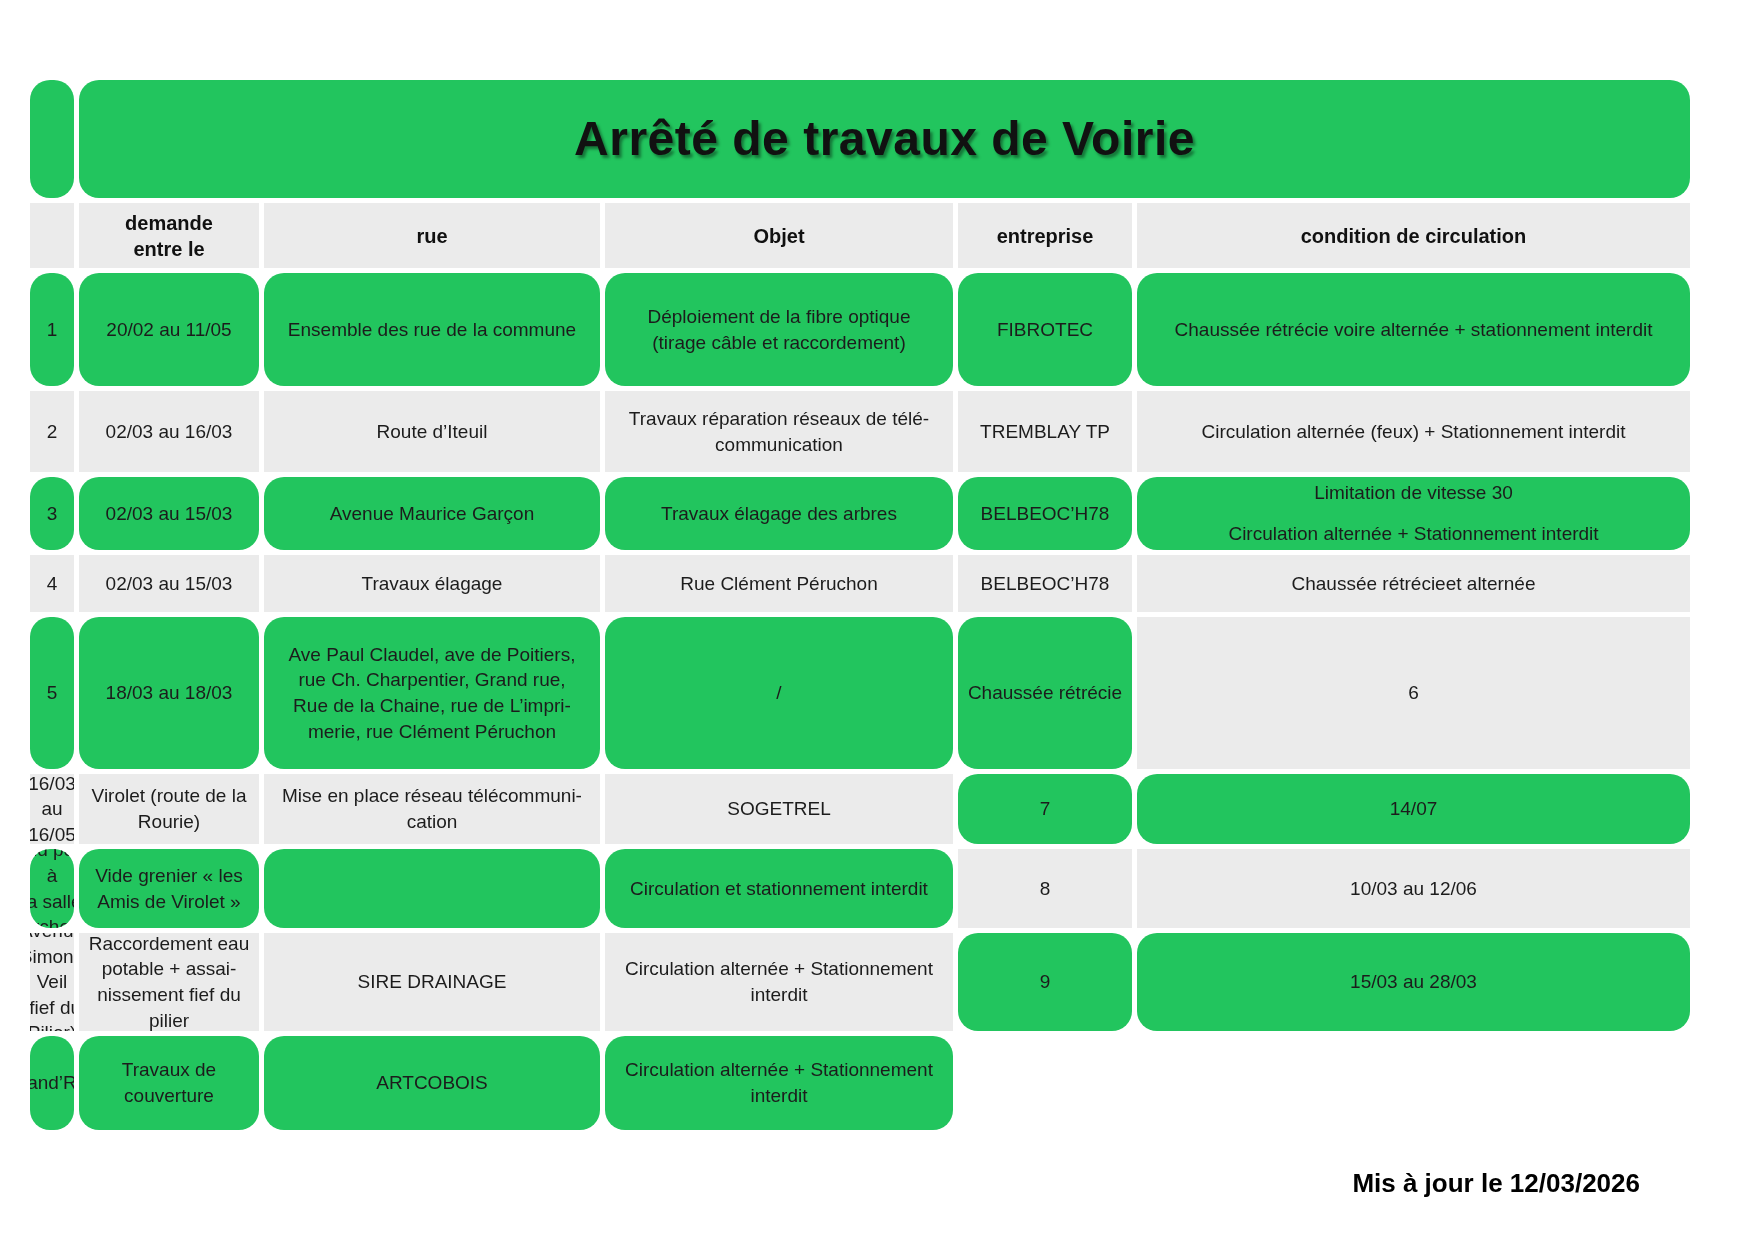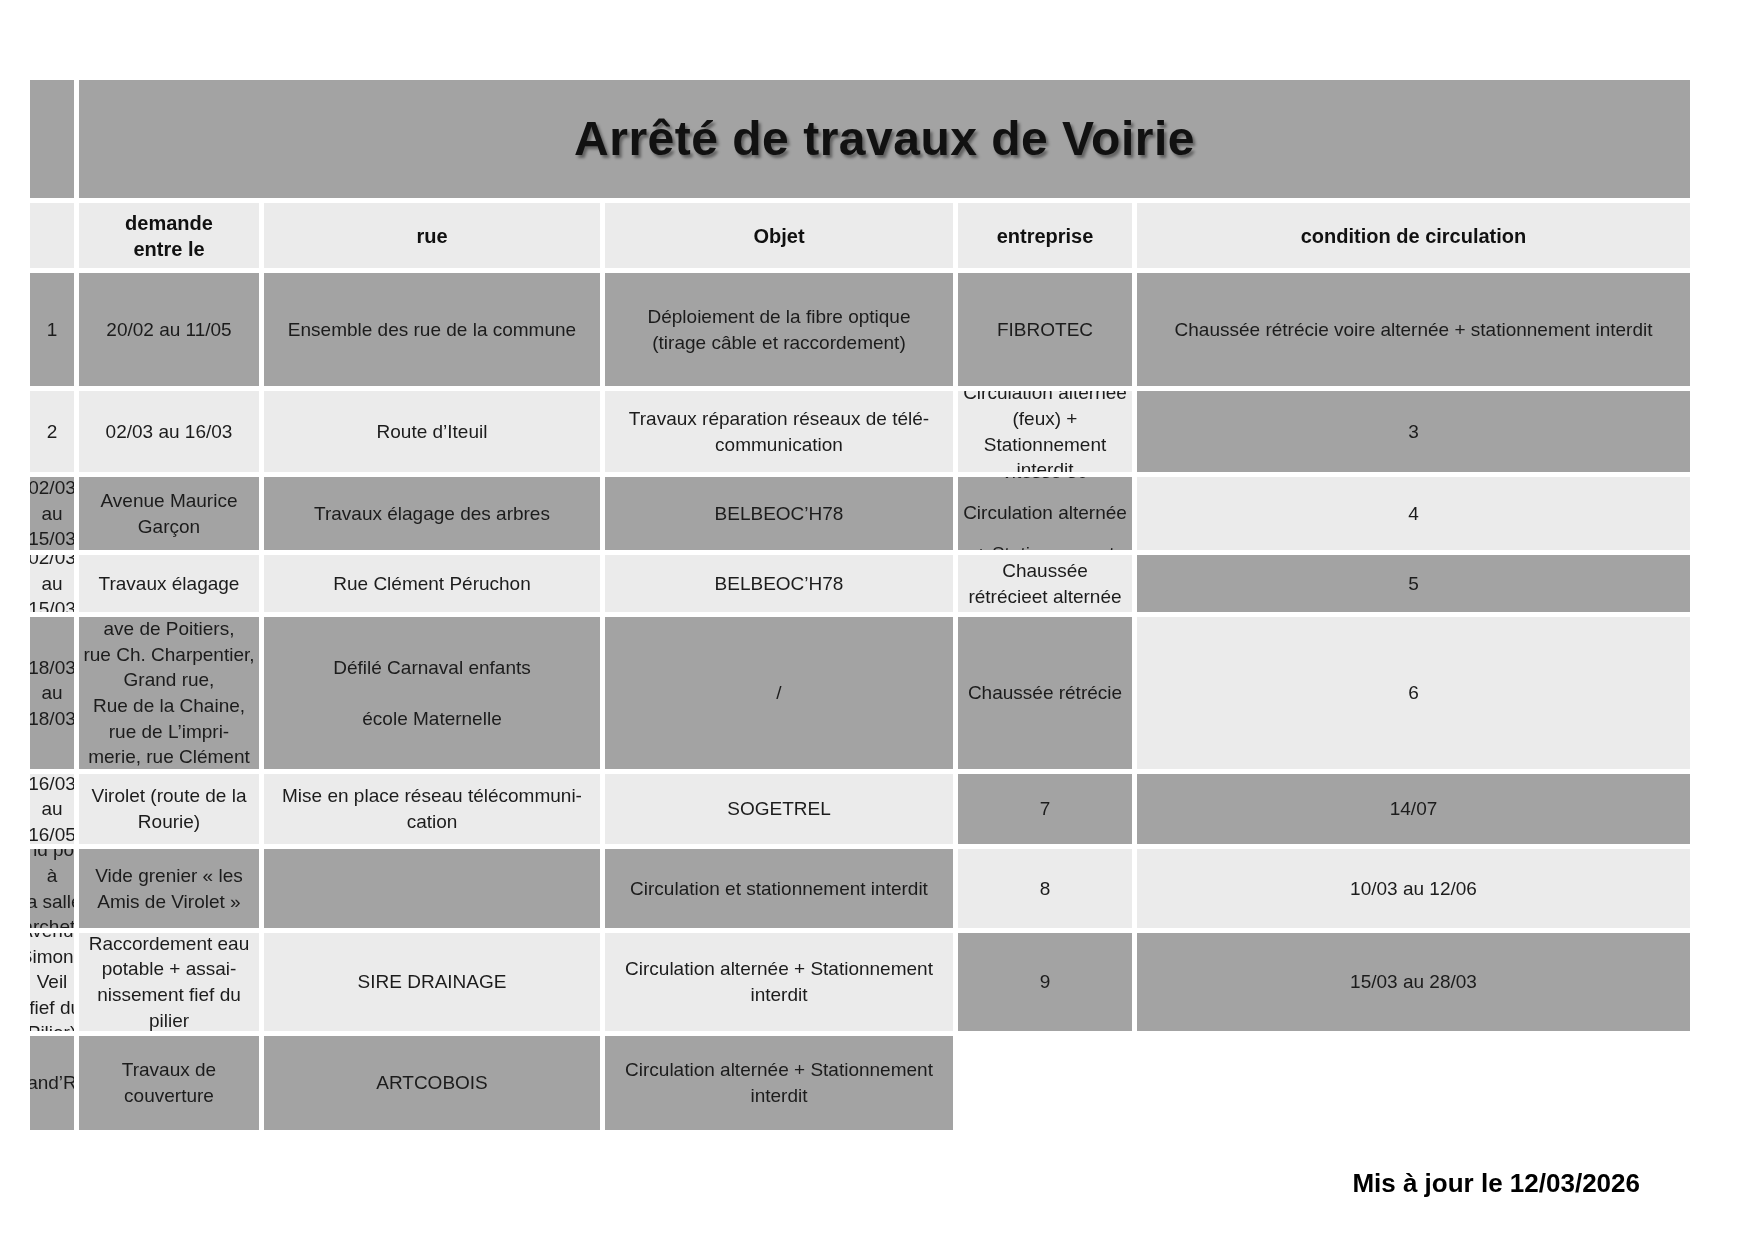--- a/index.html
+++ b/index.html
@@ -14,21 +14,21 @@
     grid-template-rows:118px 65px 113px 81px 73px 57px 152px 70px 79px 98px 94px;
     gap:5px;
     background:#ffffff;
   }
   .cell{
     display:flex;align-items:center;justify-content:center;
     text-align:center;white-space:pre-line;
     font-size:19px;line-height:1.35;color:#1c1c1c;
     padding:2px 2px;box-sizing:border-box;overflow:hidden;
   }
-  .dark{background:#a3a3a3;}
+  .dark{background:#22c55e;border-radius:20px;}
   .light{background:#ebebeb;}
   .title-cell{
     grid-column:2/7;
     font-weight:bold;font-size:48px;letter-spacing:0.5px;
     text-shadow:2.5px 2.5px 3px rgba(0,0,0,0.40);
     color:#111;
   }
   .hdr{font-weight:bold;font-size:20px;line-height:1.3;color:#111;}
   .spread{line-height:2.15;}
   .footer{
@@ -58,20 +58,21 @@
   <div class="cell dark">Déploiement de la fibre optique
 (tirage câble et raccordement)</div>
   <div class="cell dark">FIBROTEC</div>
   <div class="cell dark">Chaussée rétrécie voire alternée + stationnement interdit</div>
 
   <div class="cell light">2</div>
   <div class="cell light">02/03 au 16/03</div>
   <div class="cell light">Route d’Iteuil</div>
   <div class="cell light">Travaux réparation réseaux de télé-
 communication</div>
+  <div class="cell light">TREMBLAY TP</div>
   <div class="cell light">Circulation alternée (feux) + Stationnement interdit</div>
 
   <div class="cell dark">3</div>
   <div class="cell dark">02/03 au 15/03</div>
   <div class="cell dark">Avenue Maurice Garçon</div>
   <div class="cell dark">Travaux élagage des arbres</div>
   <div class="cell dark">BELBEOC’H78</div>
   <div class="cell dark spread">Limitation de vitesse 30
 Circulation alternée + Stationnement interdit</div>
 
@@ -81,23 +82,20 @@
   <div class="cell light">Rue Clément Péruchon</div>
   <div class="cell light">BELBEOC’H78</div>
   <div class="cell light">Chaussée rétrécieet alternée</div>
 
   <div class="cell dark">5</div>
   <div class="cell dark">18/03 au 18/03</div>
   <div class="cell dark">Ave Paul Claudel, ave de Poitiers,
 rue Ch. Charpentier, Grand rue,
 Rue de la Chaine, rue de L’impri-
 merie, rue Clément Péruchon</div>
-  <div class="cell dark">Défilé Carnaval enfants
-
-école Maternelle</div>
   <div class="cell dark">/</div>
   <div class="cell dark">Chaussée rétrécie</div>
 
   <div class="cell light">6</div>
   <div class="cell light">16/03 au 16/05</div>
   <div class="cell light">Virolet (route de la Rourie)</div>
   <div class="cell light">Mise en place réseau télécommuni-
 cation</div>
   <div class="cell light">SOGETREL</div>
 

